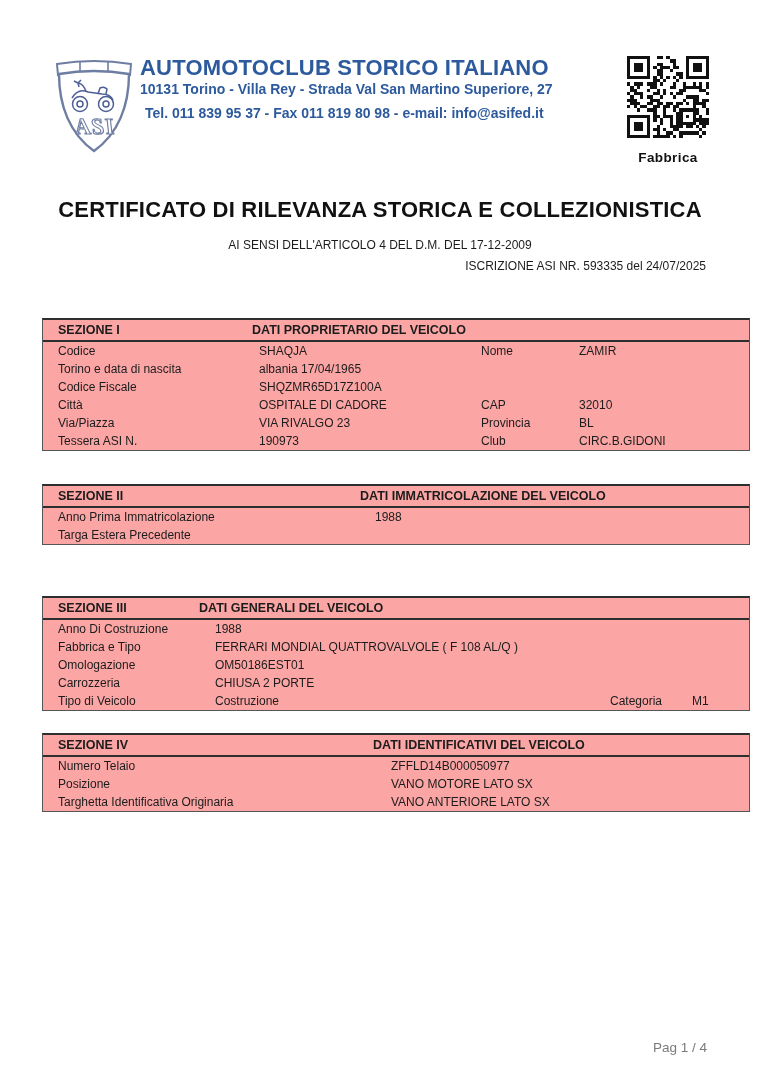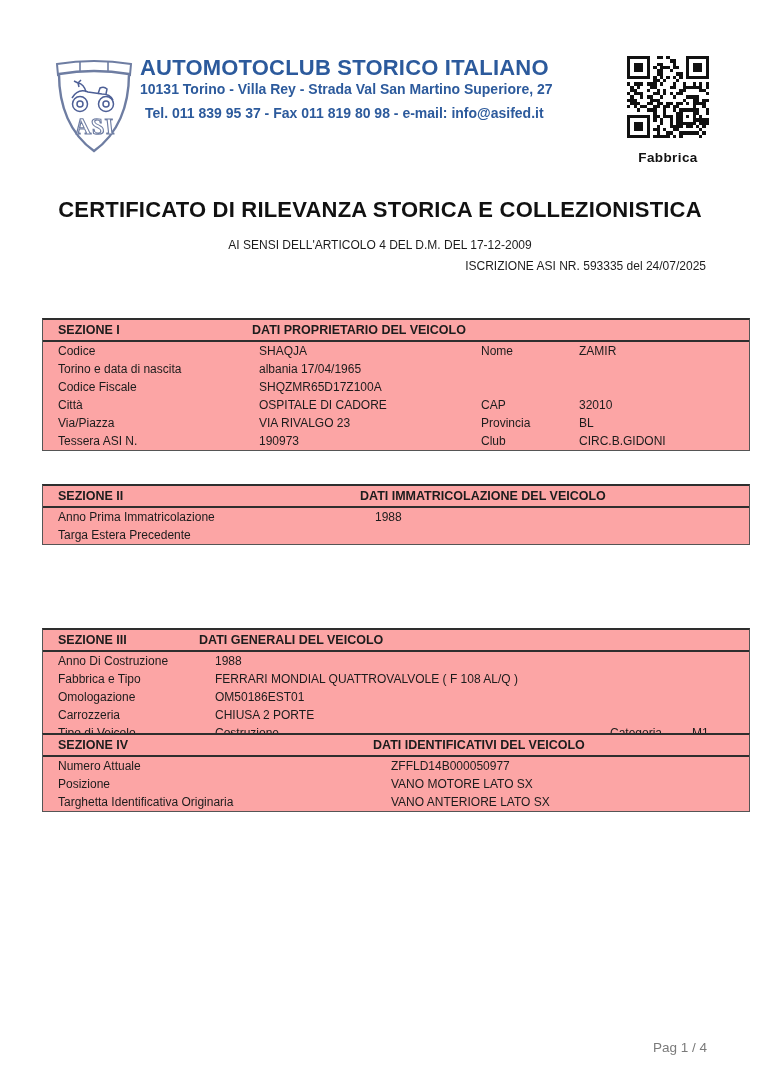--- a/index.html
+++ b/index.html
@@ -30,21 +30,21 @@
   .stitle{position:absolute;top:0;white-space:nowrap;}
   .trow{position:relative;height:18px;line-height:18px;font-size:12px;padding-left:15px;white-space:nowrap;}
   .trow:first-of-type{padding-top:3px;}
   .val,.lab2,.val2{position:absolute;top:0;white-space:nowrap;}
   .trow:first-of-type .val,.trow:first-of-type .lab2,.trow:first-of-type .val2{top:3px;}
 
   .sec-0{top:318px;}
   .sec-0 .stitle{left:209px;} .sec-0 .val{left:216px;} .sec-0 .lab2{left:438px;} .sec-0 .val2{left:536px;}
   .sec-1{top:460px;margin-top:24px;}
   .sec-1 .stitle{left:317px;} .sec-1 .val{left:332px;}
-  .sec-2{top:628px;}
+  .sec-2{top:596px;}
   .sec-2 .stitle{left:156px;} .sec-2 .val{left:172px;} .sec-2 .lab2{left:567px;} .sec-2 .val2{left:649px;}
   .sec-3{top:733px;}
   .sec-3 .stitle{left:330px;} .sec-3 .val{left:348px;}
 
   
   .page-num{position:absolute;right:53px;top:1040px;font-size:13.5px;color:#7a7a7a;text-align:center;}
 </style>
 </head>
 <body>
 
@@ -417,19 +417,19 @@
   <section class="tbl sec-2">
       <div class="thead"><span class="slab">SEZIONE III</span><span class="stitle">DATI GENERALI DEL VEICOLO</span></div>
       <div class="trow"><span class="lab">Anno Di Costruzione</span><span class="val">1988</span></div>
       <div class="trow"><span class="lab">Fabbrica e Tipo</span><span class="val">FERRARI MONDIAL QUATTROVALVOLE ( F 108 AL/Q )</span></div>
       <div class="trow"><span class="lab">Omologazione</span><span class="val">OM50186EST01</span></div>
       <div class="trow"><span class="lab">Carrozzeria</span><span class="val">CHIUSA 2 PORTE</span></div>
       <div class="trow"><span class="lab">Tipo di Veicolo</span><span class="val">Costruzione</span><span class="lab2">Categoria</span><span class="val2">M1</span></div>
     </section>
   <section class="tbl sec-3">
       <div class="thead"><span class="slab">SEZIONE IV</span><span class="stitle">DATI IDENTIFICATIVI DEL VEICOLO</span></div>
-      <div class="trow"><span class="lab">Numero Attuale</span><span class="val">ZFFLD14B000050977</span></div>
+      <div class="trow"><span class="lab">Numero Telaio</span><span class="val">ZFFLD14B000050977</span></div>
       <div class="trow"><span class="lab">Posizione</span><span class="val">VANO MOTORE LATO SX</span></div>
       <div class="trow"><span class="lab">Targhetta Identificativa Originaria</span><span class="val">VANO ANTERIORE LATO SX</span></div>
     </section>
 
   <div class="page-num">Pag 1 / 4</div>
 </div>
 
 </body></html>

